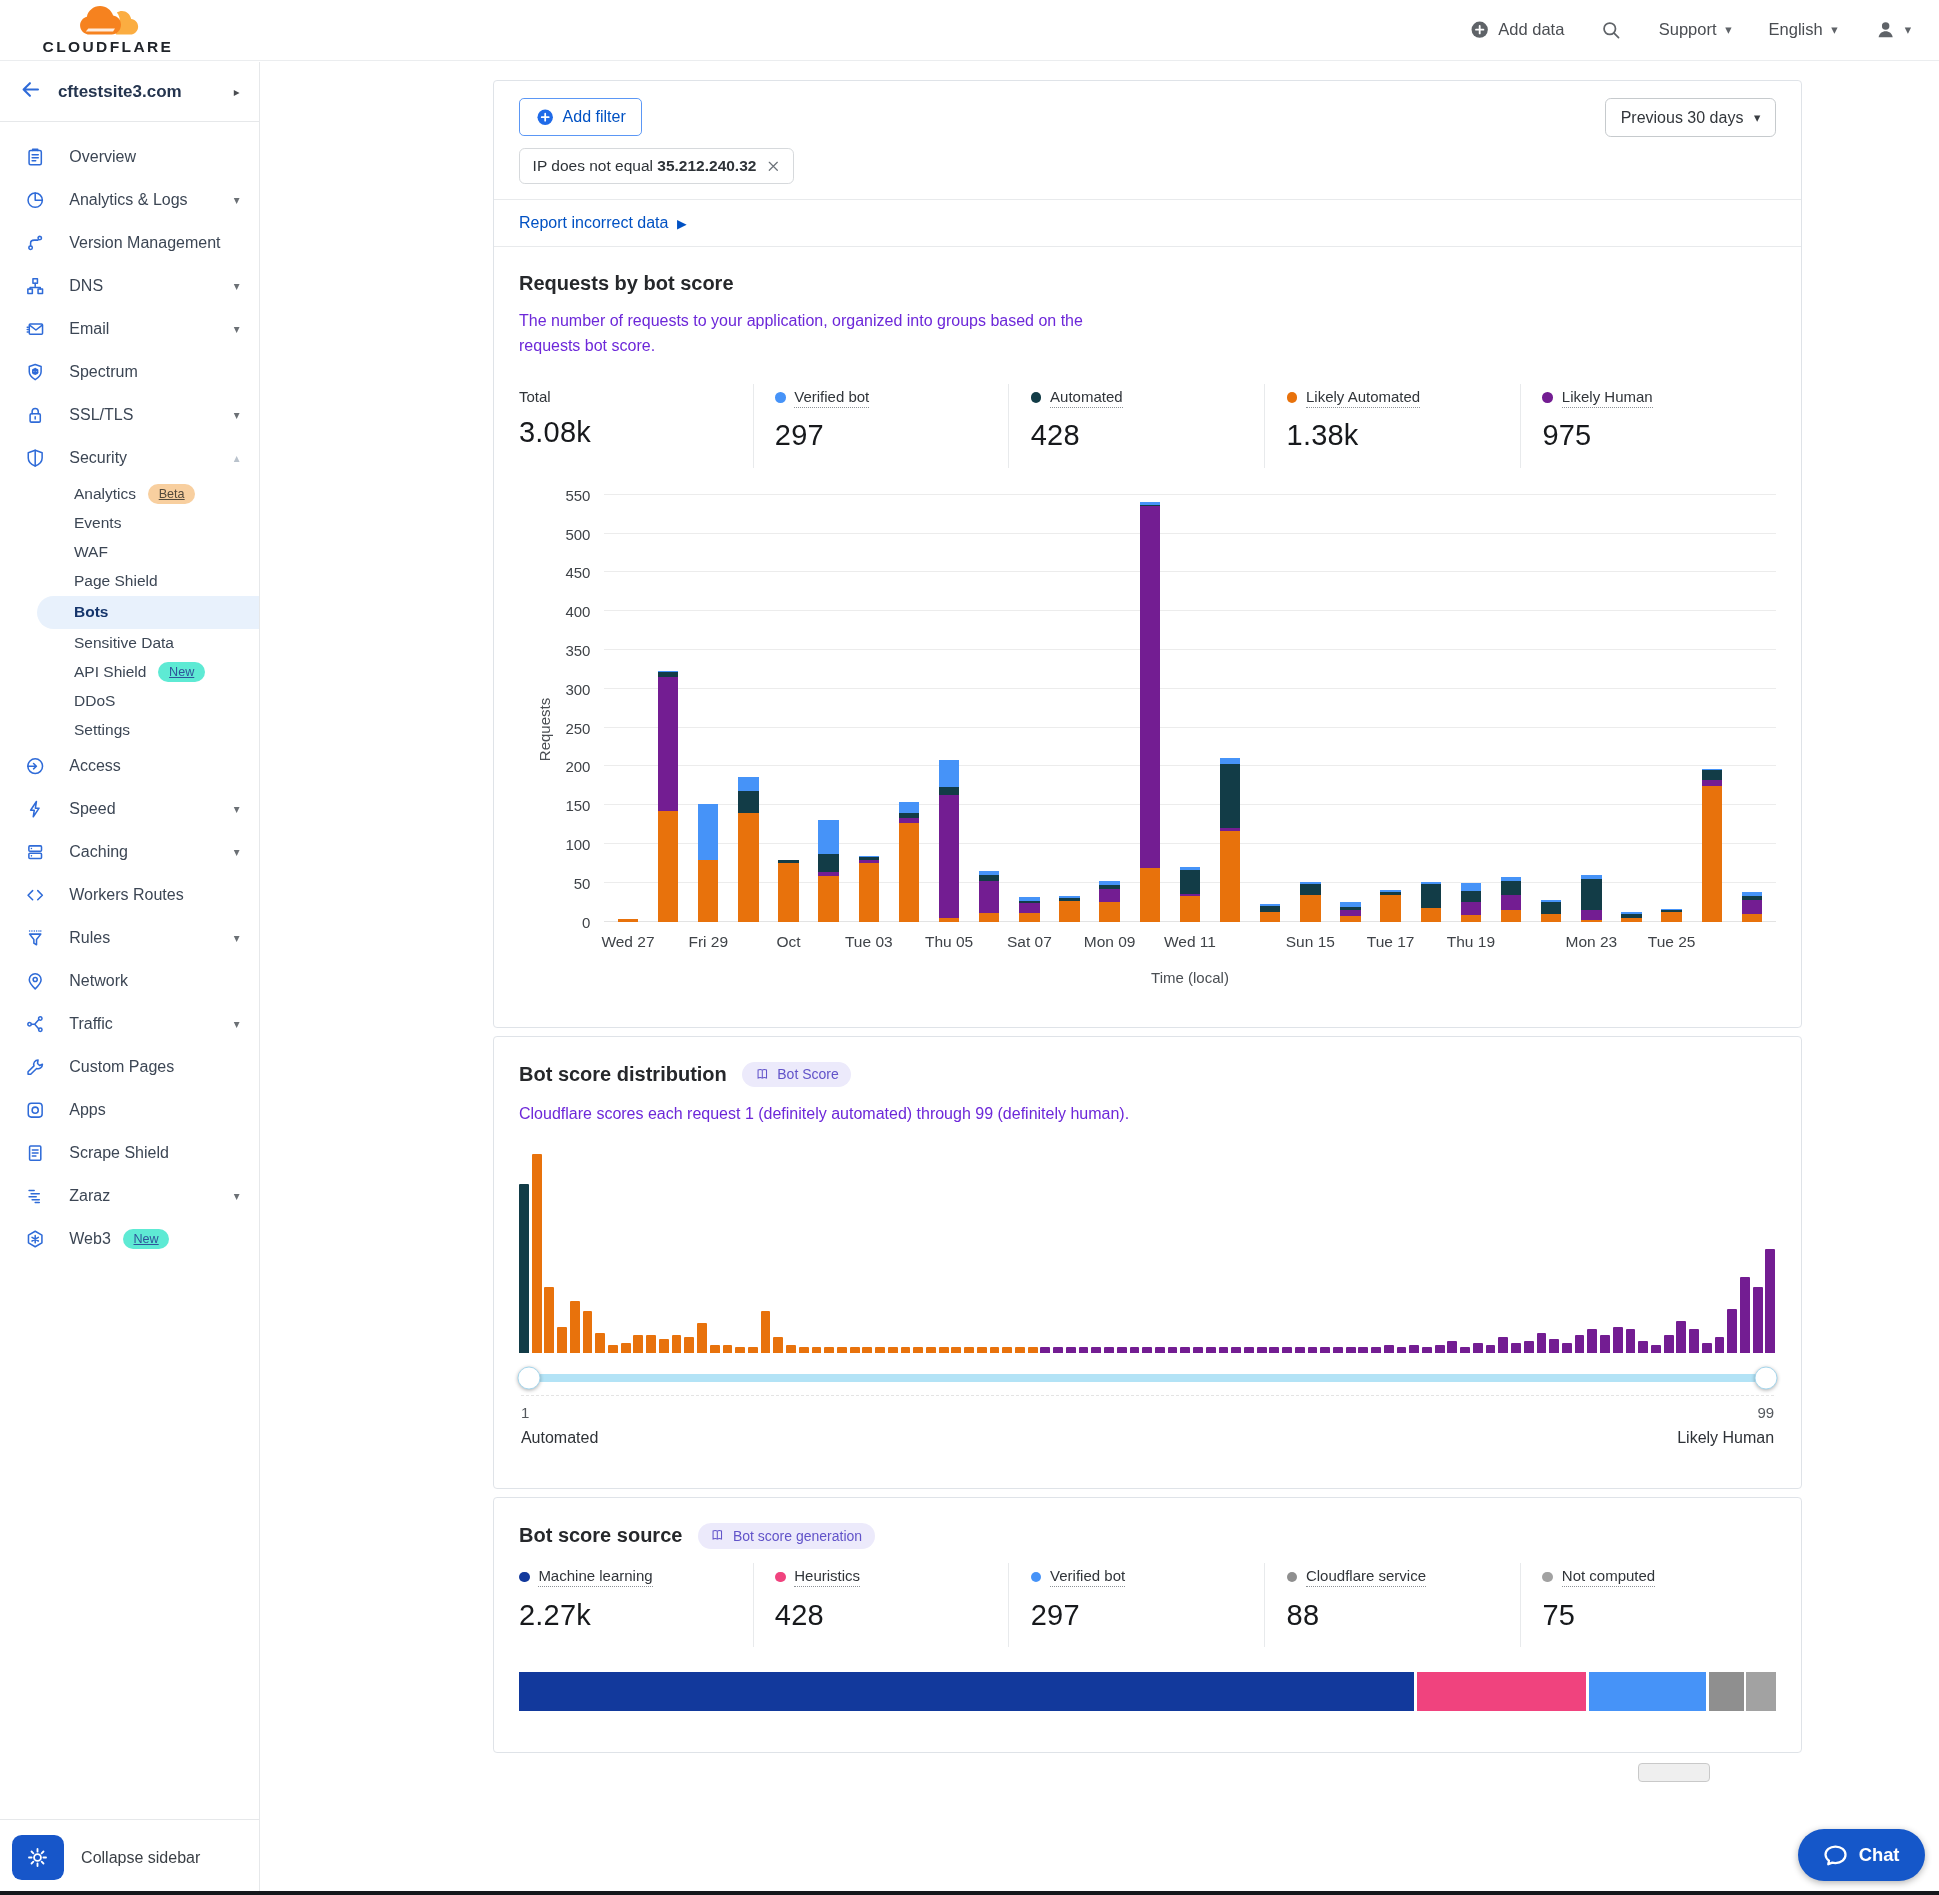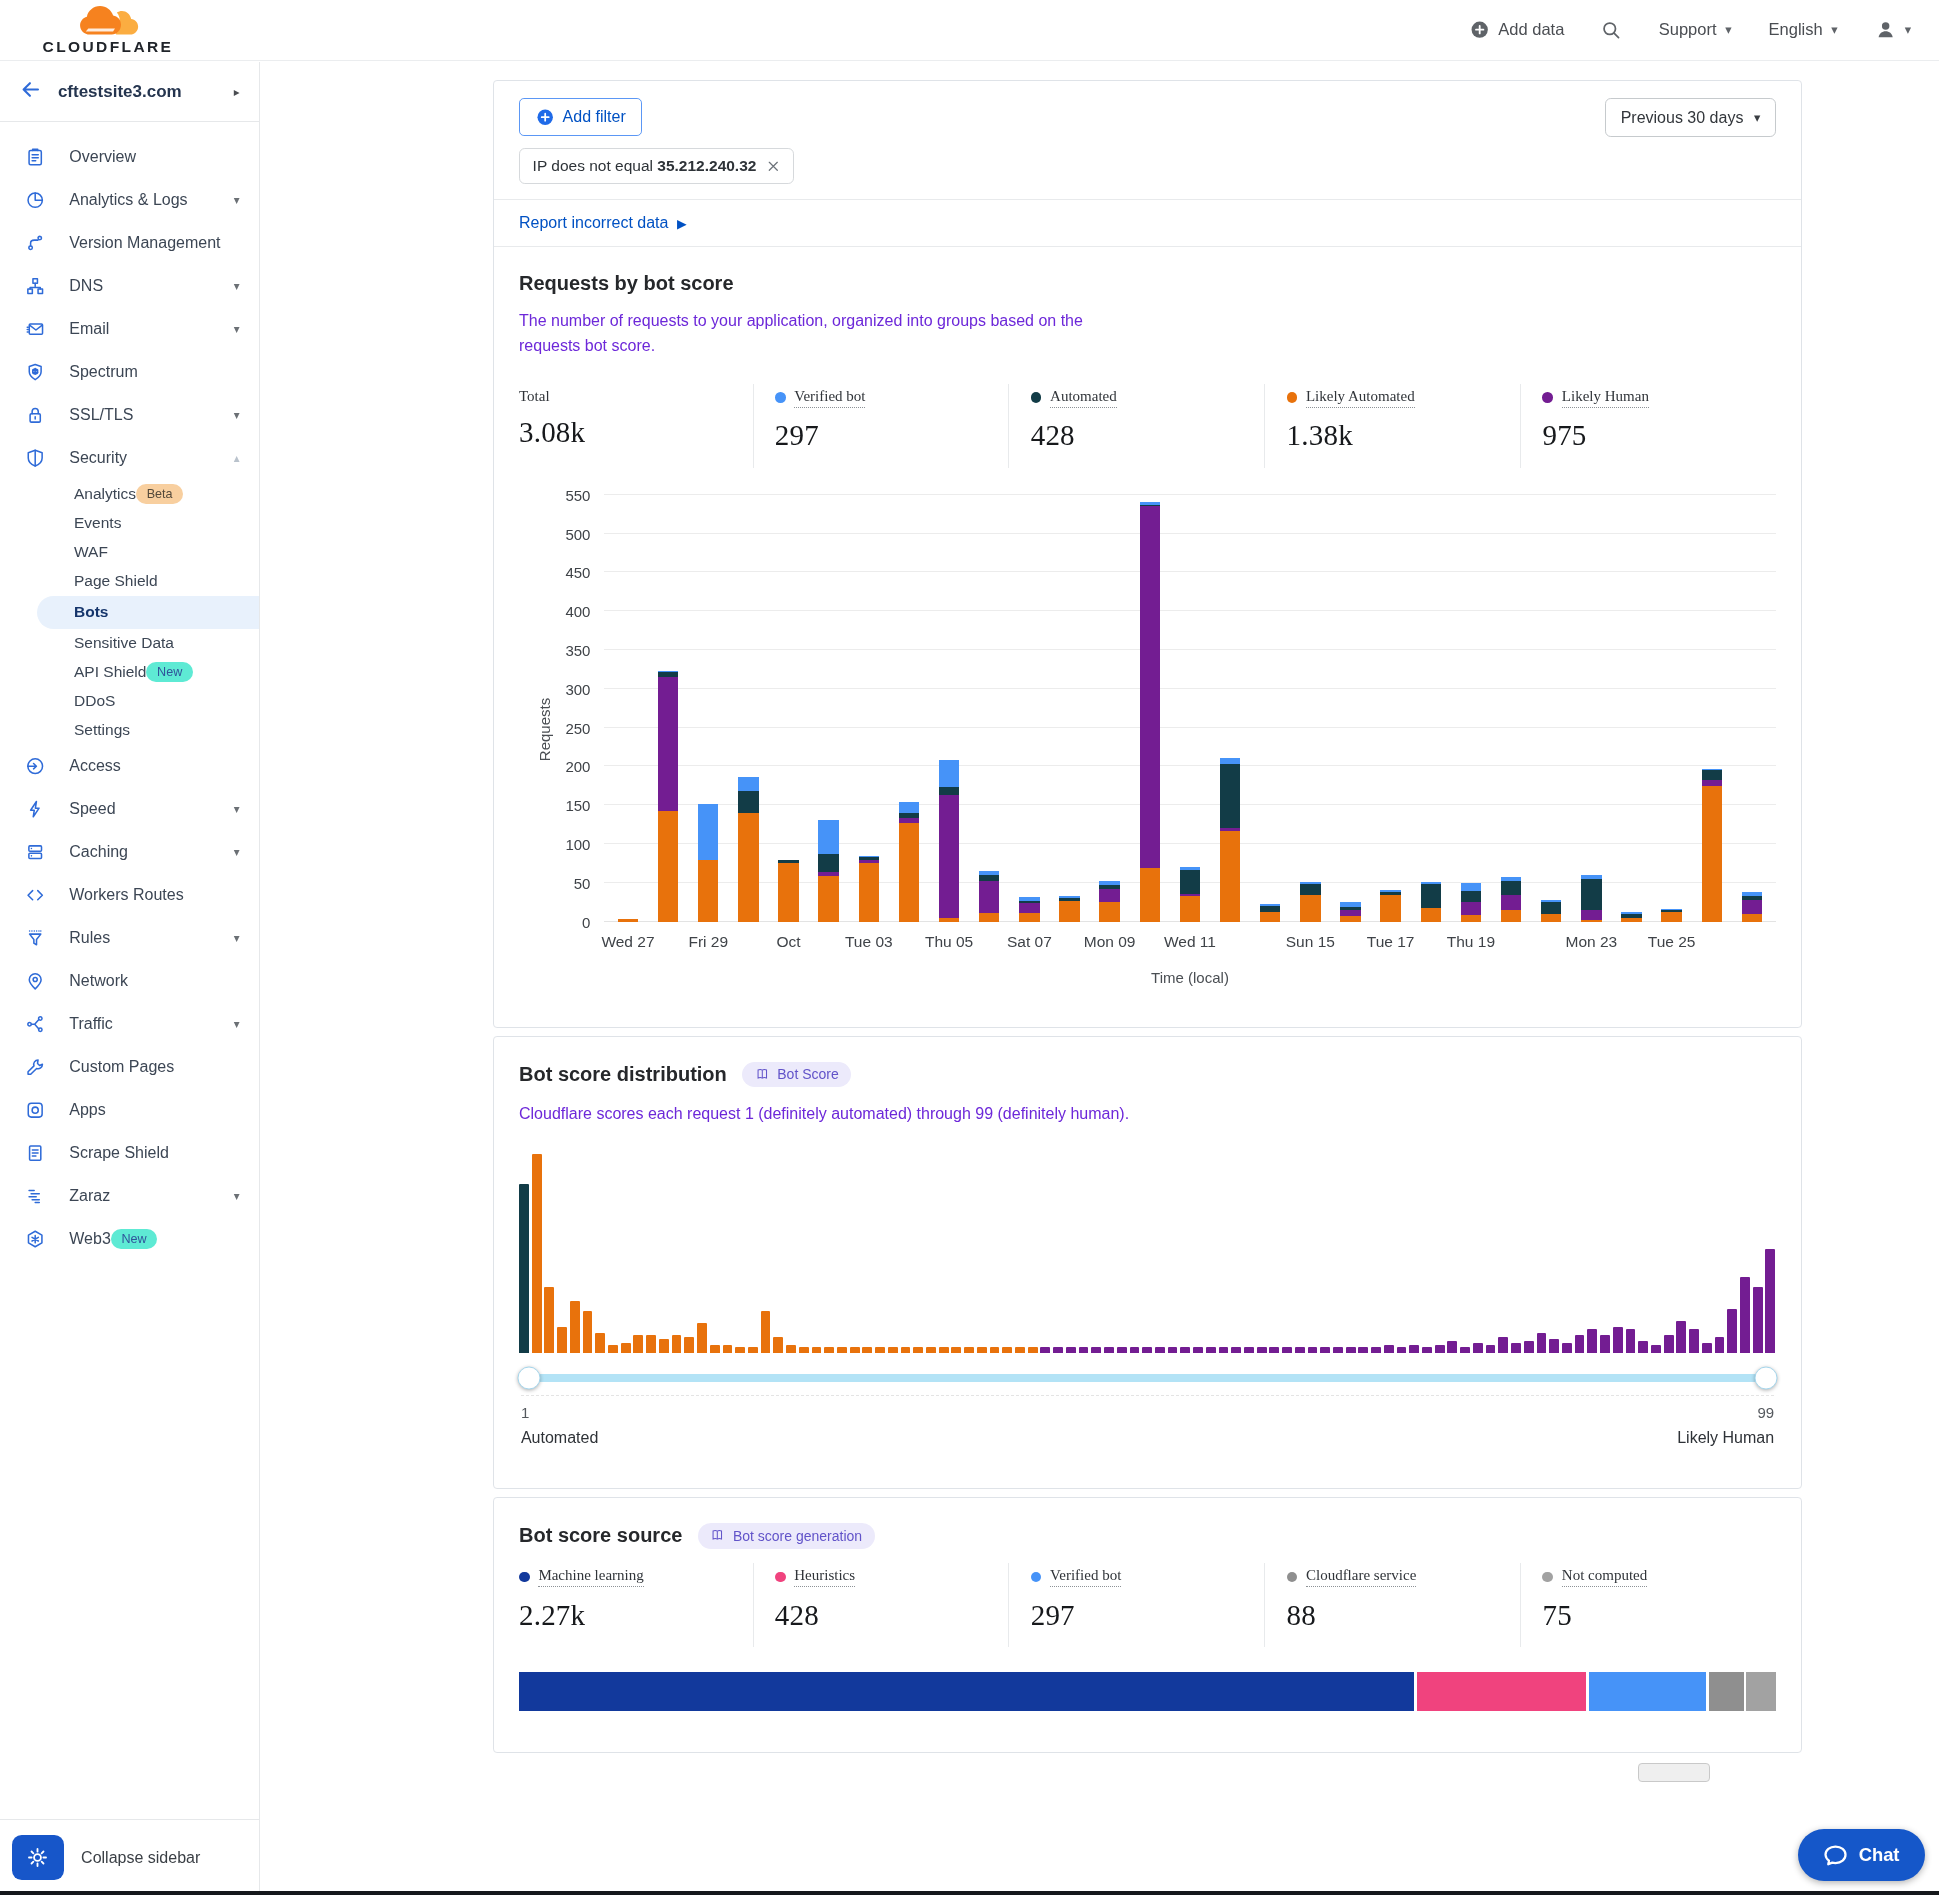--- a/index.html
+++ b/index.html
@@ -39,21 +39,21 @@
   .menu-sub {
     height:29px; display:flex; align-items:center; padding:0 19.4px 0 74px;
     font-size:15.5px; color:#3c4654; cursor:pointer;
   }
   .menu-sub.selected {
     background:#e8f1fc; border-radius:16.5px 0 0 16.5px; margin-left:37px;
     padding-left:37px; height:33px; font-weight:700; color:#15356b;
   }
   .mi-chevron { margin-left:auto; font-size:11.6px; color:#6b7075; }
   .mi-chevron.up { color:#b9c2cc; }
-  .badge { margin-left:0; padding:2.9px 10.7px; border-radius:10.7px; font-size:12.6px; white-space:nowrap; }
+  .badge { margin-left:12px; padding:2.9px 10.7px; border-radius:10.7px; font-size:12.6px; white-space:nowrap;text-decoration:underline; }
   .badge.beta { background:#f8cf9f; color:#53493a; }
   .badge.new  { background:#5eead4; color:#30549a; }
   .sidebar-footer {
     position:absolute; bottom:0; left:0; right:0; height:76px; background:#fff;
     border-top:1px solid #e6e8ea; display:flex; align-items:center; padding:0 11.6px; gap:17.5px;
   }
   .gear-btn {
     width:52px; height:45px; border-radius:9.7px; background:#1756c9; border:none;
     display:flex; align-items:center; justify-content:center; cursor:pointer;
   }
@@ -89,21 +89,21 @@
   .section { padding:25px 25px 41px; }
   .sec-title-row { display:flex; align-items:center; margin-bottom:14.6px; }
   .sec-title { font-size:20px; font-weight:700; color:#26282b; }
   .sec-desc { font-size:16px; color:#6d28d9; line-height:1.55; max-width:621px; margin-bottom:25px; }
   .pill-badge {
     display:inline-flex; align-items:center; gap:7.8px; background:#eceafb; color:#6153c9;
     font-size:14px; padding:4.9px 12.6px; border-radius:13.6px; margin-left:15.5px; cursor:pointer;
   }
   
   .stats-row { display:flex; margin-bottom:7.8px; }
-  .stat { flex:1; padding:3.9px 0 15.5px 21.3px; border-left:1px solid #e8eaec;font-family:Liberation Serif, serif; }
+  .stat { flex:1; padding:3.9px 0 15.5px 21.3px; border-left:1px solid #e8eaec; }
   .stat:first-child { padding-left:0; border-left:none; }
   .stat-label-row { display:flex; align-items:center; gap:8.7px; font-size:15px; color:#303439; }
   .dot { width:10.7px; height:10.7px; border-radius:50%; flex:0 0 auto; }
   .dotted { border-bottom:1.5px dotted #8d9297; padding-bottom:1.9px; cursor:pointer; }
   .stat-value { font-size:29px; color:#17191c; margin-top:11.6px; font-weight:500; letter-spacing:0.2px; }
   
   .chart-wrap { position:relative; padding-left:85px; margin-top:27px; }
   .ylab {
     position:absolute; left:-5.8px; top:46%; transform:rotate(-90deg);
     font-size:15px; color:#4a4e53;

